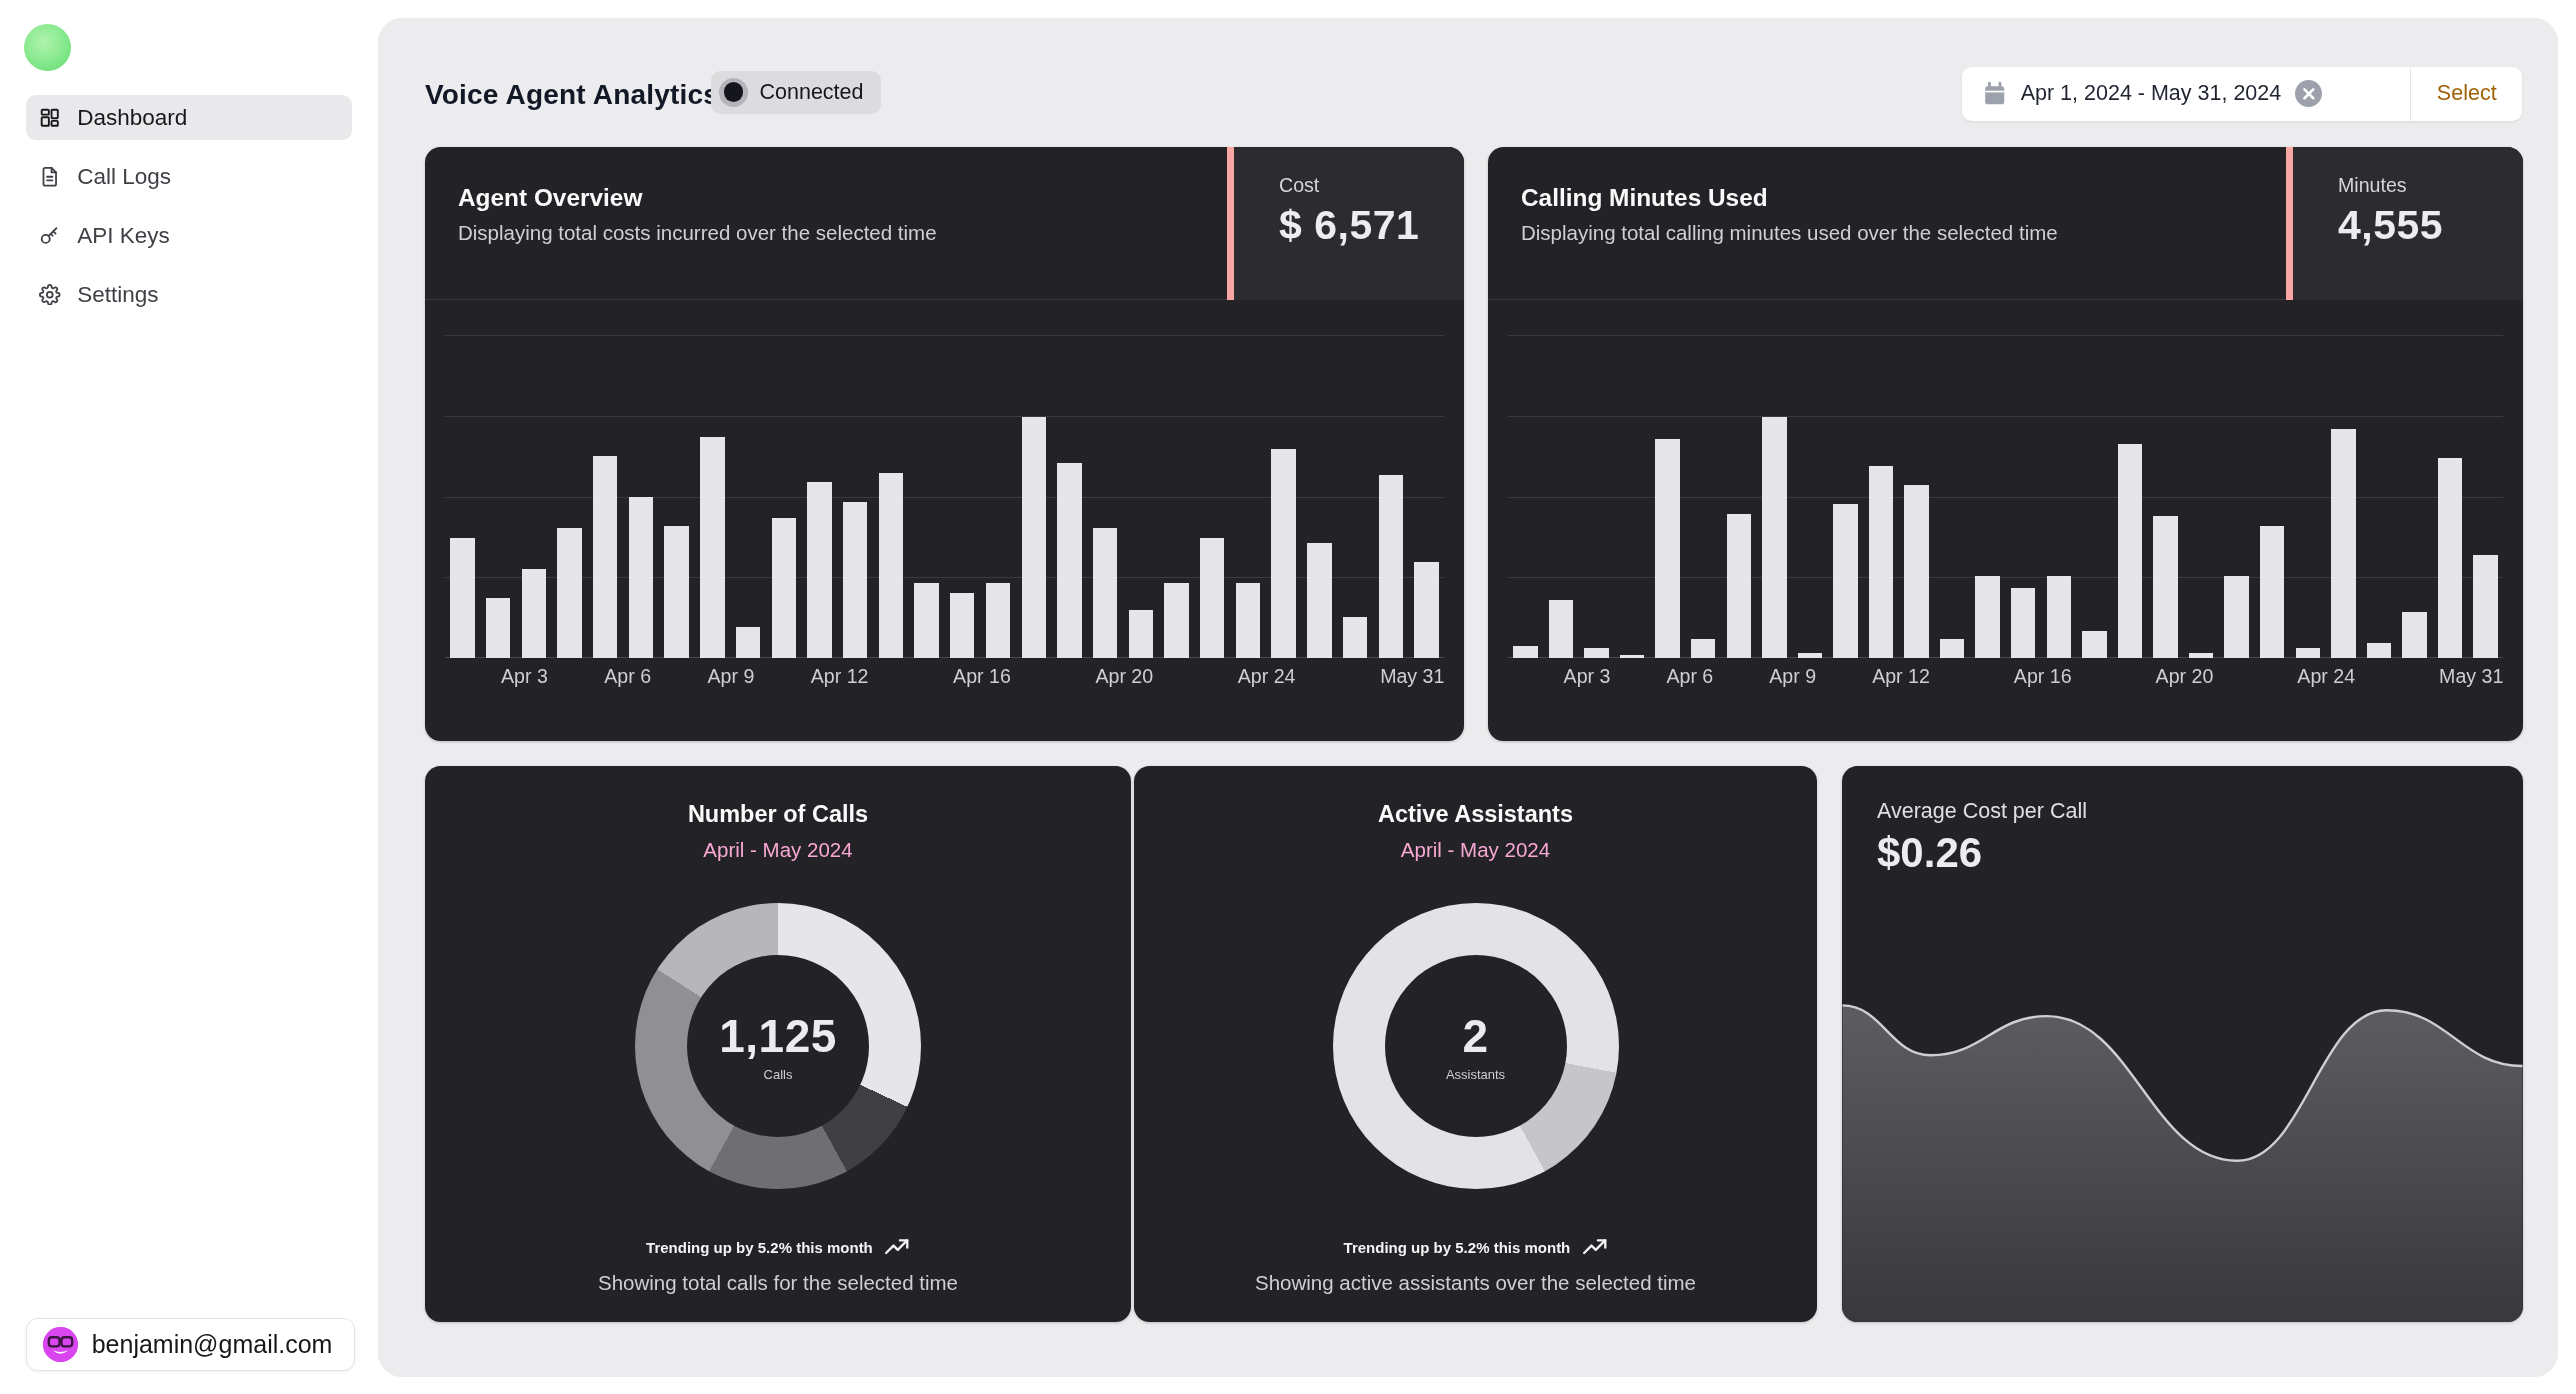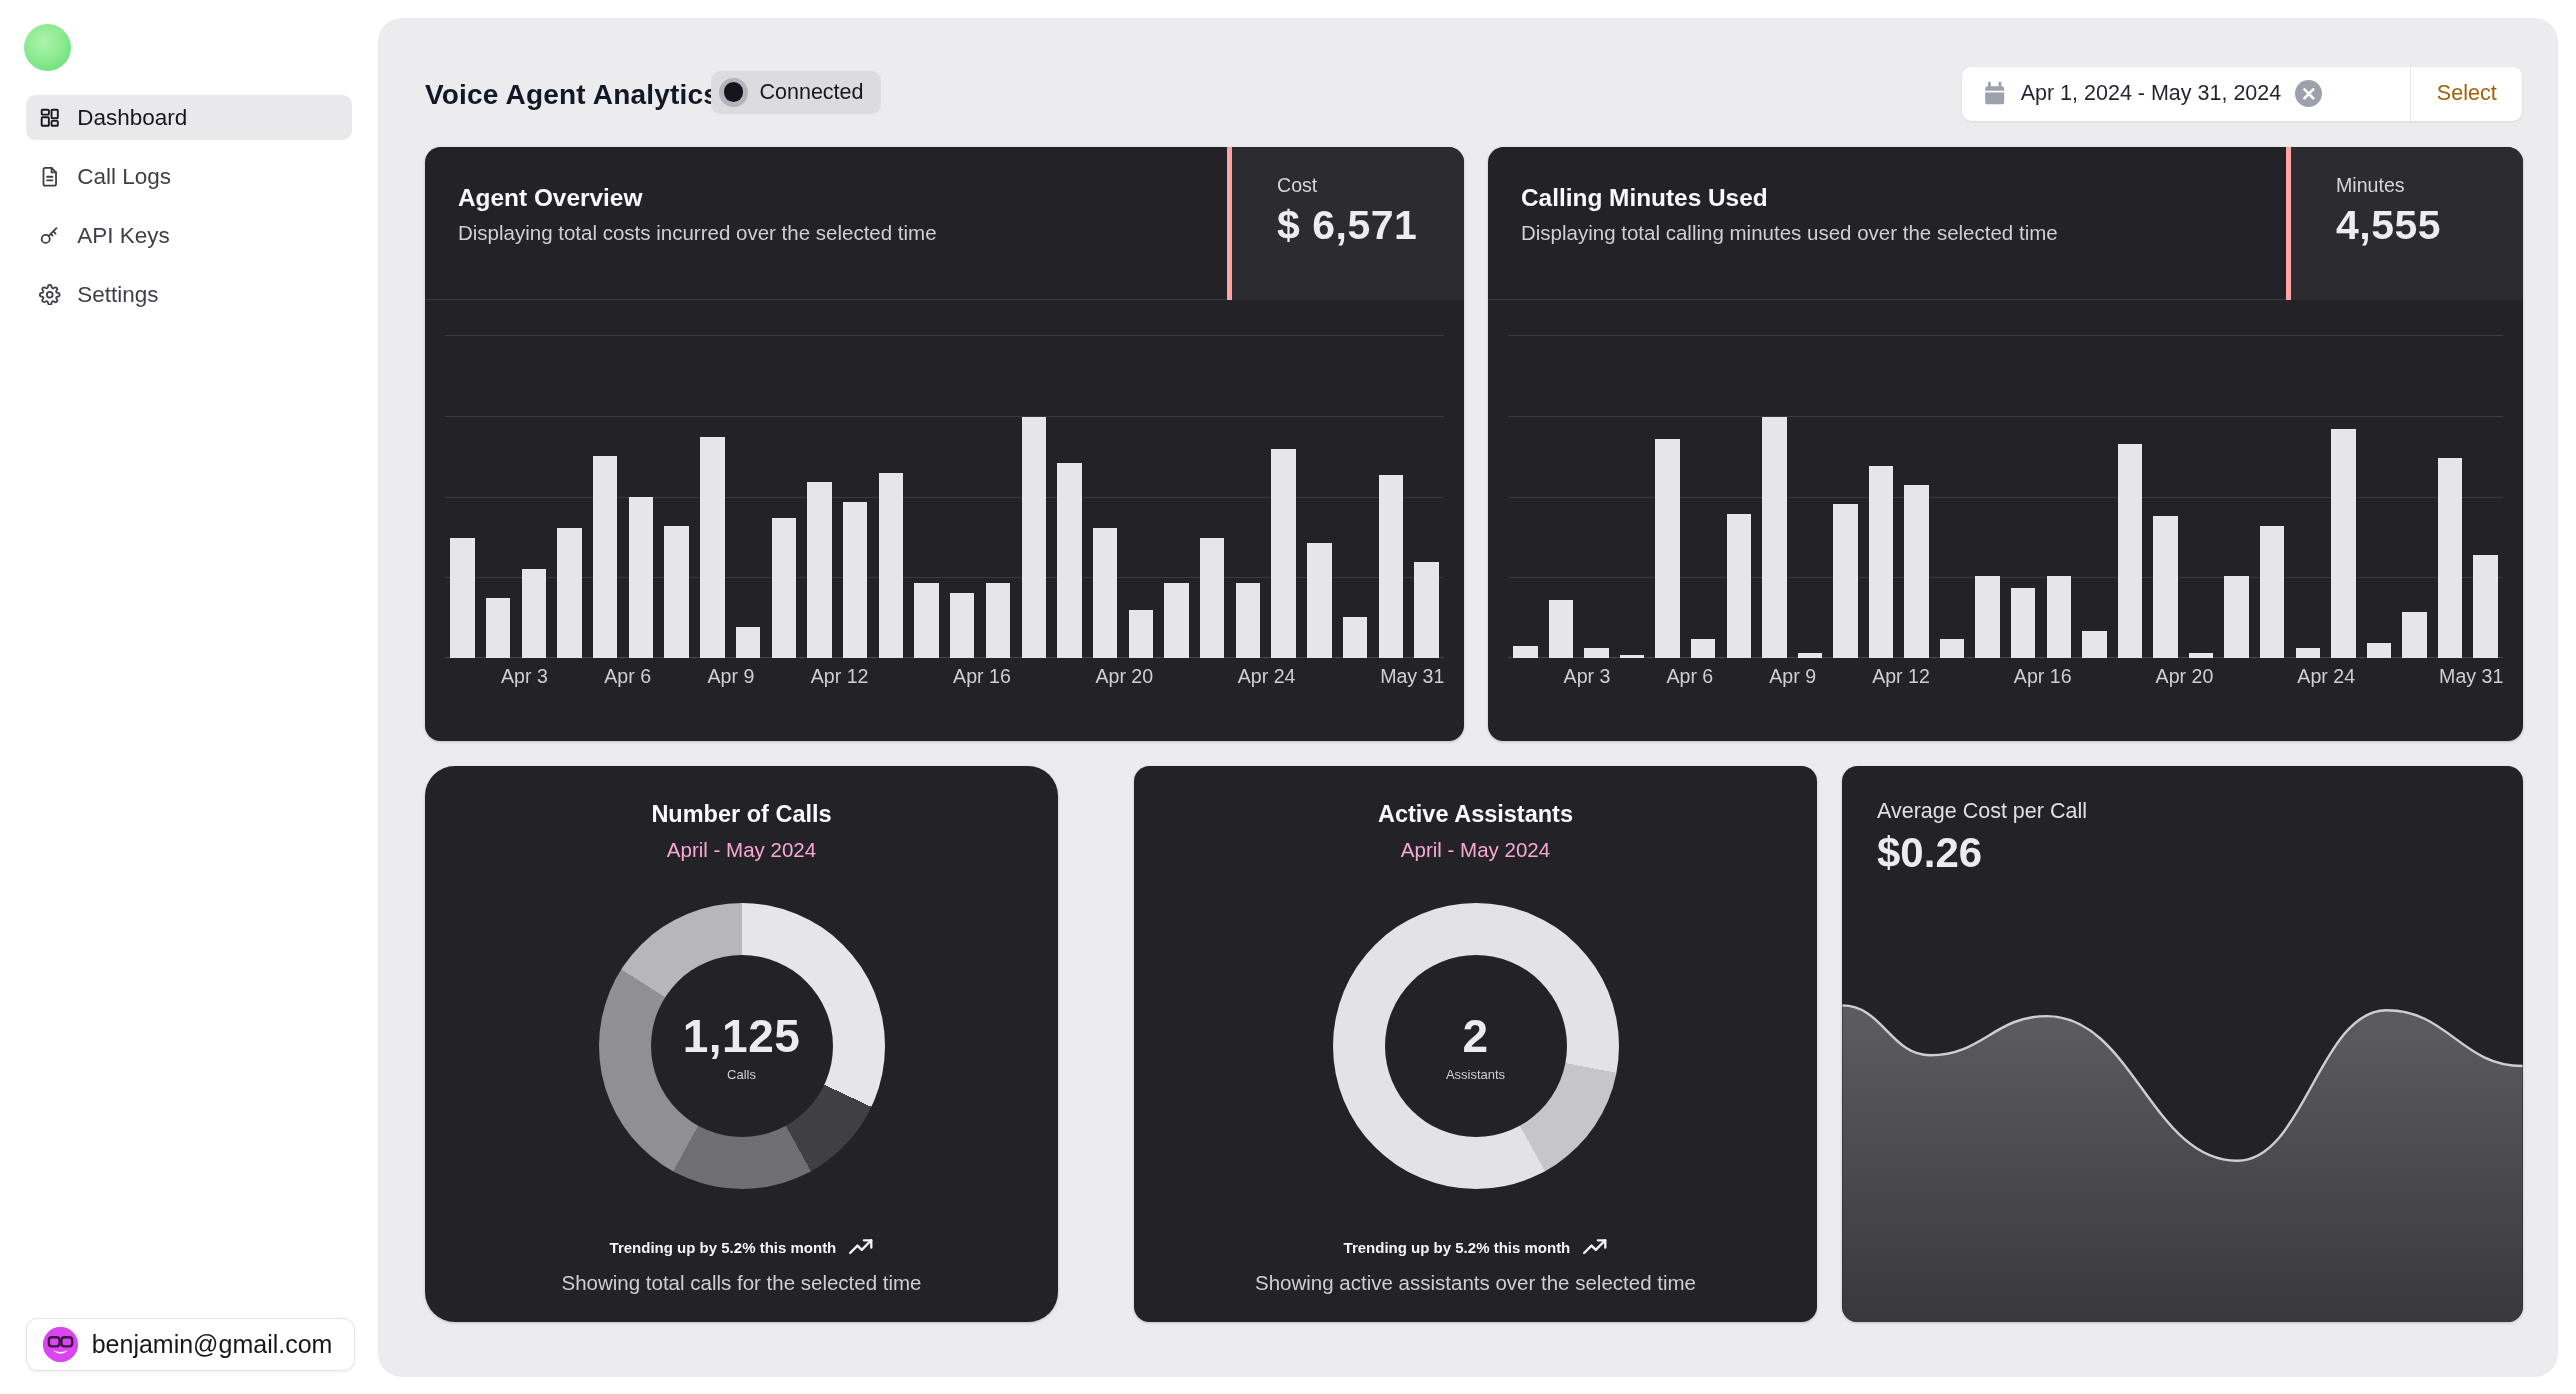--- a/index.html
+++ b/index.html
@@ -40,21 +40,21 @@
   #date-divider { width:1px; background:#e6e6e9; }
   #select-btn { display:flex; align-items:center; padding:0 25.4px; font-size:21.5px; color:#a16207; cursor:pointer; }
 
   
   .dark-card { position:absolute; background:#232327; border-radius:15.6px; box-shadow:0 1px 2.9px rgba(0,0,0,.2); overflow:hidden; }
   .bar-card-header { position:absolute; left:0; top:0; right:0; height:153px; border-bottom:1px solid #39393e; }
   .bar-card-titles { position:absolute; left:33px; top:37px; }
   .bar-card-title { font-size:24.4px; font-weight:600; color:#fafafa; }
   .bar-card-sub { margin-top:9.8px; font-size:20.5px; color:#d0d0d4; }
   .stat-box { position:absolute; right:0; top:0; width:237px; height:153px; background:#2b2b30;
-              border-left:5px solid #fca5a5; padding:27px 0 0 45px; }
+              border-left:7px solid #fca5a5; padding:27px 0 0 45px; }
   .stat-label { font-size:19.6px; color:#d6d6da; }
   .stat-value { margin-top:5.9px; font-size:41px; font-weight:bold; color:#ededef; letter-spacing:0.5px; }
 
   .plot { position:absolute; left:19.6px; right:19.6px; top:153px; height:358px; }
   .gridline { position:absolute; left:0; right:0; height:1px; background:#3a3a3f; }
   .baseline { position:absolute; left:0; right:0; bottom:0; height:1px; background:#46464b; }
   .bars-row { position:absolute; inset:0; display:flex; align-items:flex-end; }
   .bar-slot { flex:1; display:flex; justify-content:center; align-items:flex-end; height:100%; }
   .bar { width:24.4px; background:#e6e6e8; }
   .xlabels-row { position:absolute; left:19.6px; right:19.6px; top:518px; height:39px; display:flex; }
@@ -443,21 +443,21 @@
           <div class="xlabel-slot"></div>
           <div class="xlabel-slot"></div>
           <div class="xlabel-slot">Apr 24</div>
           <div class="xlabel-slot"></div>
           <div class="xlabel-slot"></div>
           <div class="xlabel-slot"></div>
           <div class="xlabel-slot">May 31</div>
         </div>
     </section>
 
-    <section class="dark-card donut-card" style="left:47px; top:748px; width:633px; height:556px;border-radius:30px;">
+    <section class="dark-card donut-card" style="left:47px; top:748px; width:706px; height:556px;">
       <div class="donut-title">Number of Calls</div>
       <div class="donut-sub">April - May 2024</div>
       <div class="donut-wrap" id="donut-calls" style="background: conic-gradient(rgb(230, 230, 232) 0%, rgb(230, 230, 232) 32%, rgb(63, 63, 68) 32%, rgb(63, 63, 68) 42%, rgb(110, 110, 115) 42%, rgb(110, 110, 115) 58%, rgb(143, 143, 148) 58%, rgb(143, 143, 148) 84%, rgb(182, 182, 187) 84%, rgb(182, 182, 187) 100%);">
         <div class="donut-hole">
           <div class="donut-number">1,125</div>
           <div class="donut-label">Calls</div>
         </div>
       </div>
       <div class="trend-line">
         <span>Trending up by 5.2% this month</span>

